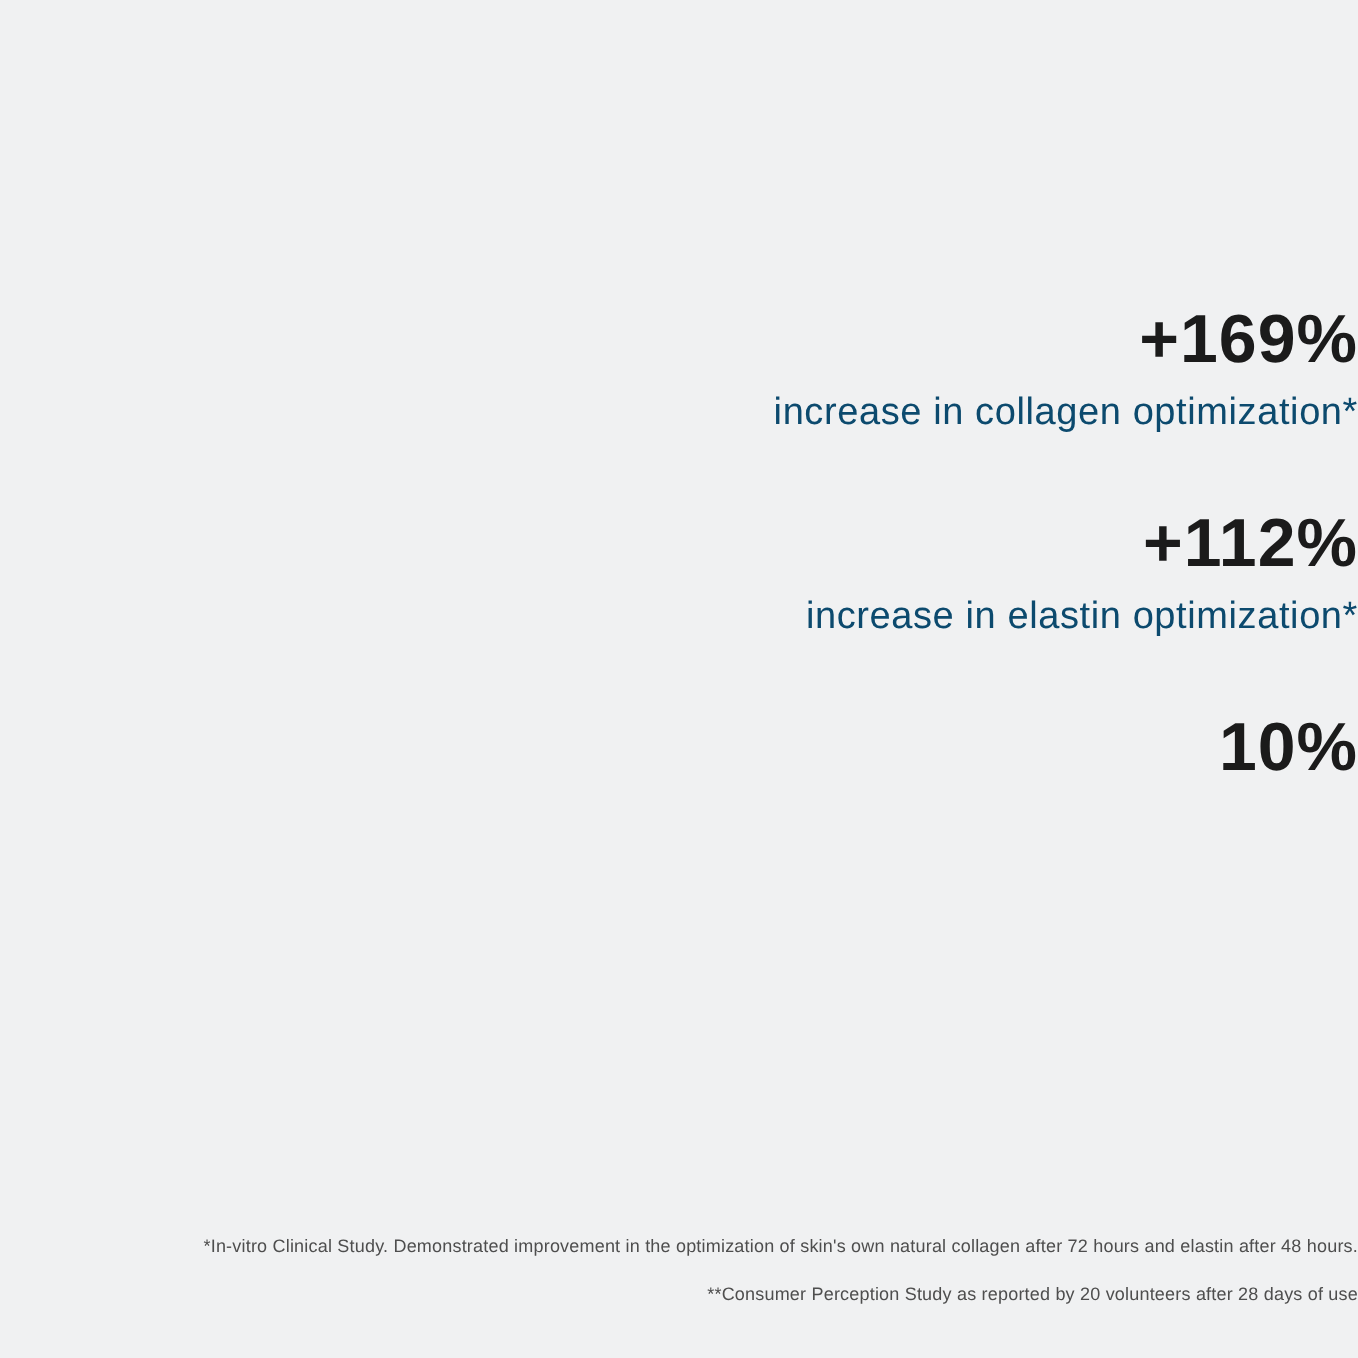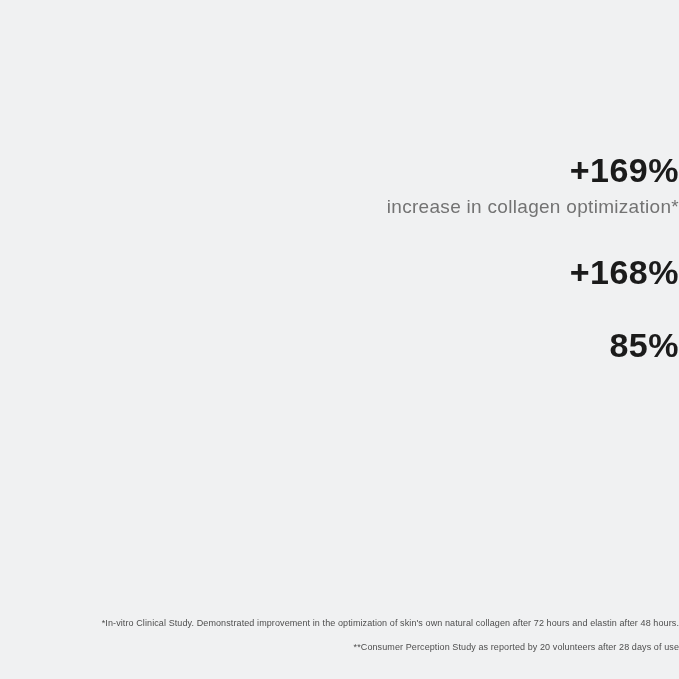--- a/index.html
+++ b/index.html
@@ -30,21 +30,21 @@
     font-weight: 700;
     letter-spacing: 0.5px;
     color: #1b1b1b;
   }
   .stat .label {
     margin-top: 5px;
     font-size: 19px;
     line-height: 24px;
     font-weight: 400;
     letter-spacing: 0.3px;
-    color: #737373;
+    color: #0c4a6e;
   }
   .footnotes {
     position: absolute;
     bottom: 26px;
     left: 0;
     width: 100%;
     text-align: right;
   }
   .footnotes p {
     margin: 0 0 13px 0;
@@ -63,26 +63,27 @@
 <div class="canvas">
 
   <div class="stats">
 
     <div class="stat">
       <div class="value">+169%</div>
       <div class="label">increase in collagen optimization*</div>
     </div>
 
     <div class="stat">
-      <div class="value">+168%</div>
+      <div class="value">+112%</div>
+      <div class="label">increase in elastin optimization*</div>
     </div>
 
 
     <div class="stat">
-      <div class="value">85%</div>
+      <div class="value">10%</div>
     </div>
 
   </div>
 
   <div class="footnotes">
     <p>*In-vitro Clinical Study. Demonstrated improvement in the optimization of skin's own natural collagen after 72 hours and elastin after 48 hours.</p>
     <p>**Consumer Perception Study as reported by 20 volunteers after 28 days of use</p>
   </div>
 
 </div>

